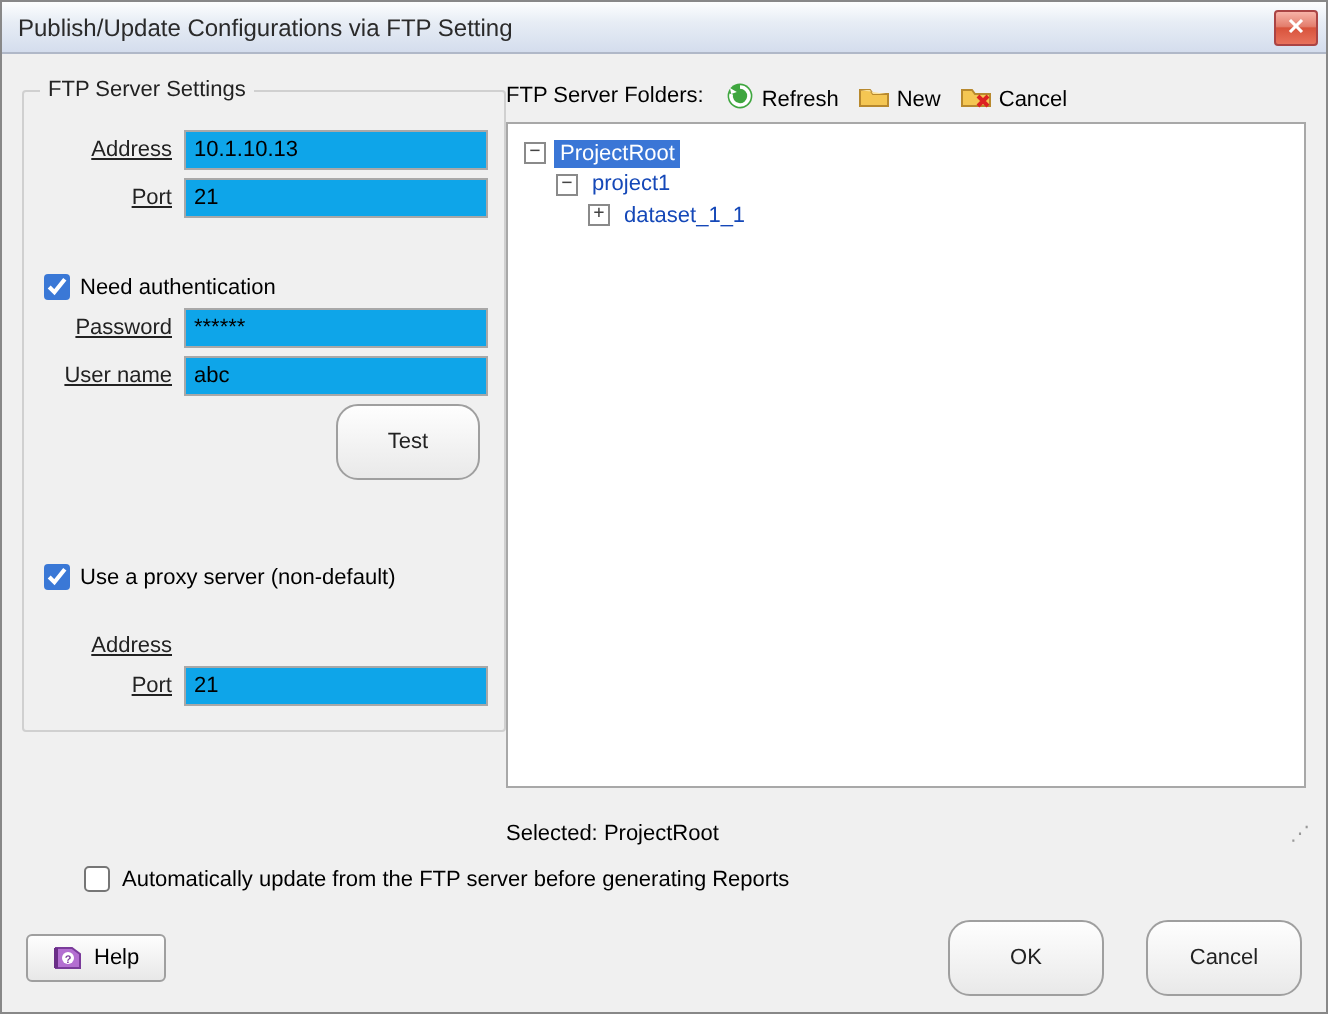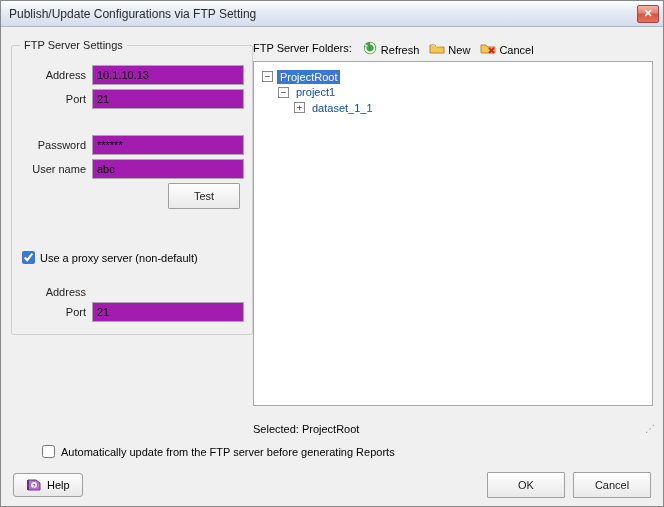--- a/index.html
+++ b/index.html
@@ -46,32 +46,32 @@
     padding: 10px 8px 8px 8px;
     margin: 6px 0 0 0;
     position: relative;
   }
   fieldset.group > legend {
     padding: 0 4px;
     color: #222;
     font-size: 11px;
   }
   .form-row { display:flex; align-items:center; margin: 4px 0; }
-  .form-row label.lbl { width: 66px; text-align: right; margin-right: 6px; color:#222;}
+  .form-row label.lbl { width: 66px; text-align: right; margin-right: 6px; color:#222;text-decoration:underline;}
   .form-row input.text {
     flex:1; height:20px; border:1px solid #a8a8a8; padding:1px 4px;
-    font: inherit; background:#a21caf;
+    font: inherit; background:#0ea5e9;
   }
   .form-row input.port { width: 56px; text-align:left; }
   .chk-row { display:flex; align-items:center; margin: 6px 0 4px 0;}
   .chk-row input[type=checkbox]{ margin: 0 5px 0 2px; accent-color:#3a78d6;}
   .btn {
-    height: 26px; min-width:72px; padding: 0 12px;
+    height: 38px; min-width:72px; padding: 0 12px;
     background: linear-gradient(#fefefe,#e9e9e9);
-    border: 1px solid #9f9f9f; border-radius: 1px;
+    border: 1px solid #9f9f9f; border-radius: 11px;
     font: inherit; color:#222;
   }
   .test-row { display:flex; justify-content:flex-end; margin-top:4px; padding-right:4px;}
   .spacer-v { height: 36px; }
   .folders-toolbar { display:flex; align-items:center; gap:6px; margin: 6px 0 4px 0;}
   .folders-toolbar .tlabel { margin-right: 2px; }
   .tool { display:flex; align-items:flex-end; gap:3px; padding:1px 2px; }
   .tool .ico { width:16px; height:16px; display:inline-flex; align-items:center; justify-content:center;}
   .tree {
     flex:1; border:1px solid #a8a8a8; background:#fff;
@@ -88,21 +88,21 @@
     font-size:9px; line-height:1; color:#444; margin-right:2px;
     font-family: monospace;
   }
   .node-label { color:#1548b8; padding:1px 3px; }
   .node-label.selected { background:#3a76d6; color:#fff; }
   .status-row { display:flex; align-items:flex-start; margin-top:17px;}
   .status-row .grip { margin-left:auto; color:#999; font-size:10px; letter-spacing:-2px;}
   .auto-row { display:flex; align-items:flex-end; margin: 10px 0 6px 6px; padding-left: 25px;}
   .auto-row input[type=checkbox]{ margin: 0 6px 0 0; }
   .footer { display:flex; align-items:center; margin-top:8px; padding: 0 2px;}
-  .footer .right { margin-left:auto; display:flex; gap:8px;}
+  .footer .right { margin-left:auto; display:flex; gap:21px;}
   .help-btn {
     display:inline-flex; align-items:center; gap:5px;
     height:24px; padding:0 12px;
     background: linear-gradient(#fefefe,#e8e8e8);
     border:1px solid #9f9f9f; border-radius:3px;
   }
   svg { display:block; }
 </style>
 </head>
 <body>
@@ -124,20 +124,24 @@
           <label class="lbl">Address</label>
           <input class="text" type="text" value="10.1.10.13" style="">
         </div>
         <div class="form-row">
           <label class="lbl">Port</label>
           <input class="text port" type="text" value="21" style="">
         </div>
 
         <div style="height:18px"></div>
 
+        <div class="chk-row">
+          <input type="checkbox" checked="" style="">
+          <span>Need authentication</span>
+        </div>
         <div class="form-row">
           <label class="lbl">Password</label>
           <input class="text" type="text" value="******" style="">
         </div>
         <div class="form-row">
           <label class="lbl">User name</label>
           <input class="text" type="text" value="abc" style="">
         </div>
         <div class="test-row">
           <button class="btn">Test</button>

